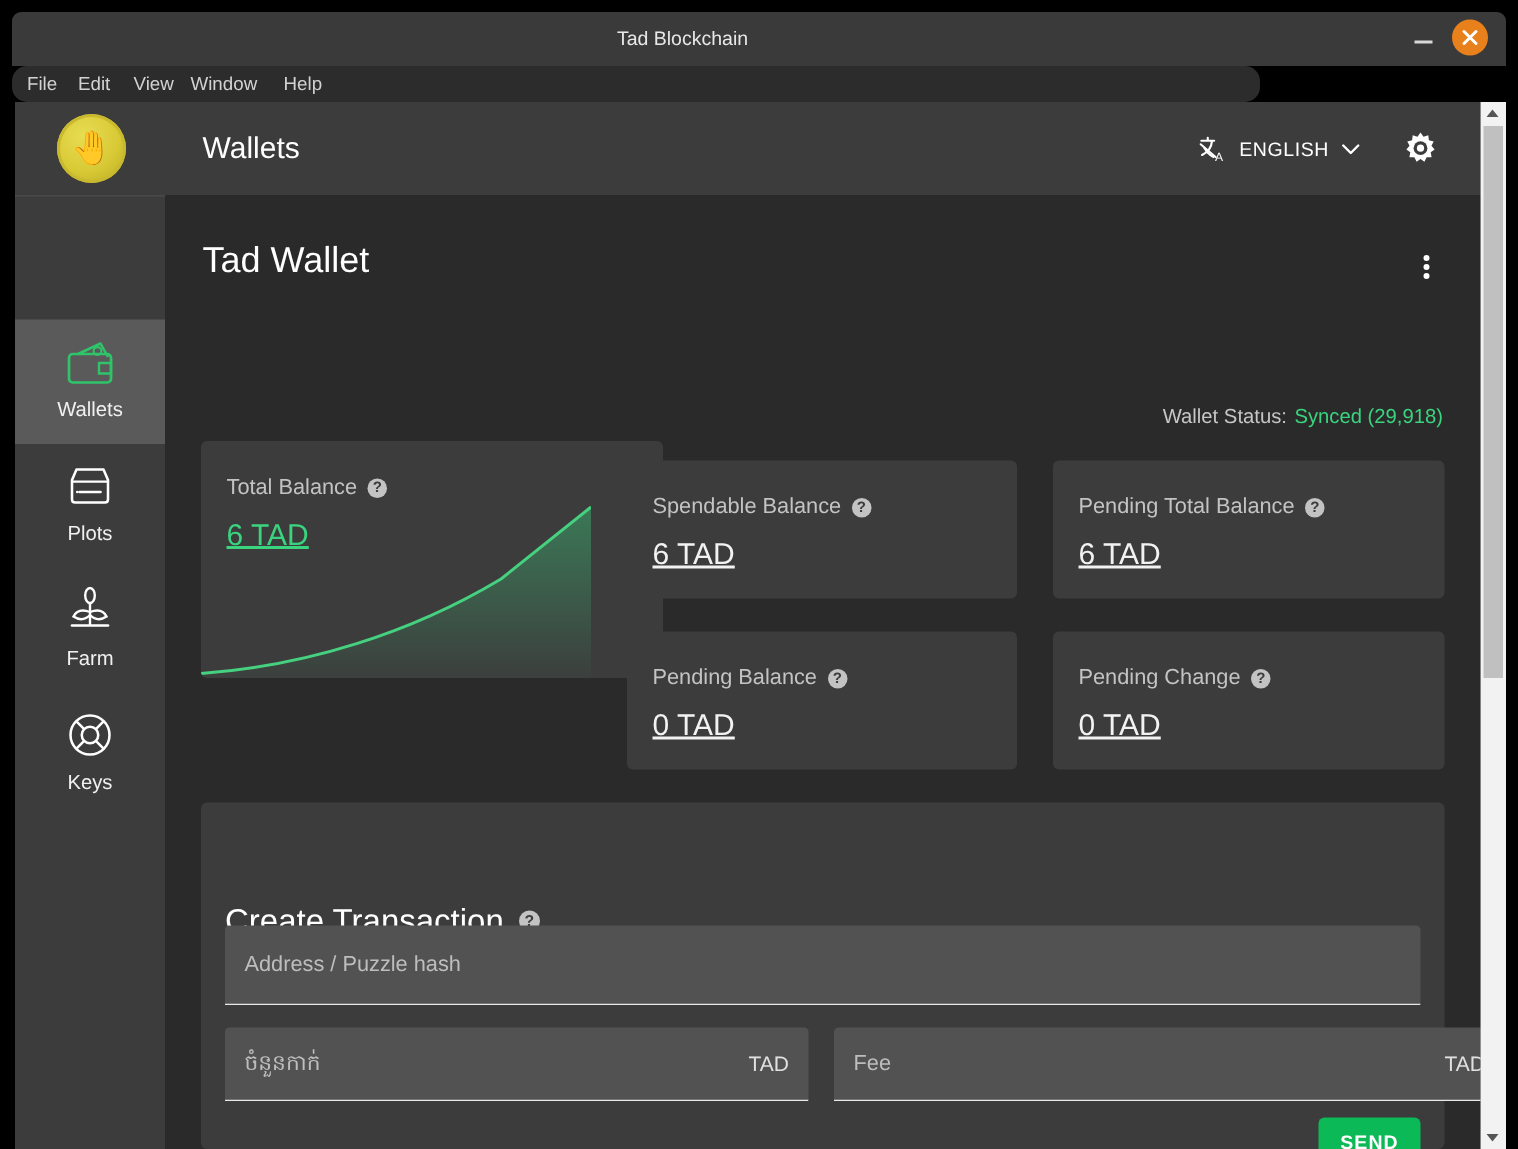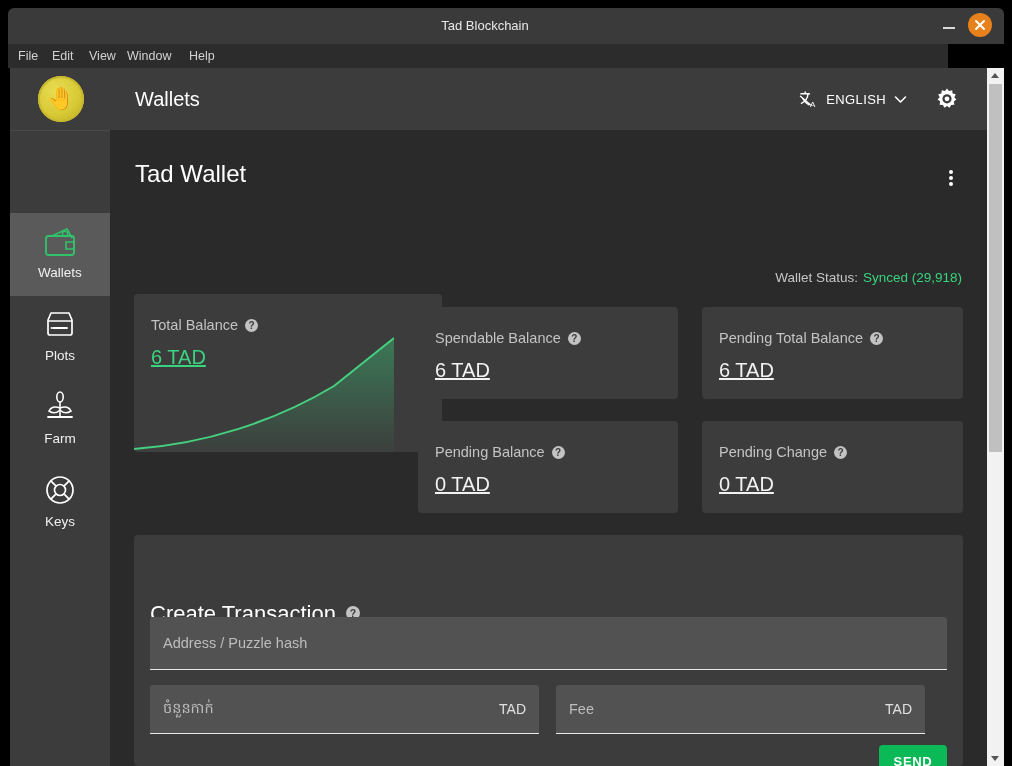--- a/index.html
+++ b/index.html
@@ -29,21 +29,20 @@
     border-top-right-radius: 6px;
   }
   .titlebar-text {
     position: absolute;
     left: 0; top: 0;
     width: 894px; height: 36px;
     line-height: 36px;
     text-align: center;
     color: #e8e8e8;
     font-size: 13px;
-    margin-left: 30px;
   }
   .win-min {
     position: absolute;
     right: 46px; top: 10px;
     width: 18px; height: 16px;
     cursor: pointer;
   }
   .win-min::before {
     content: "";
     position: absolute;
@@ -58,22 +57,23 @@
     border-radius: 50%;
     background: #e8801c;
     cursor: pointer;
   }
   .win-close svg { position: absolute; left: 5px; top: 5px; }
 
   
   .menubar {
     position: absolute;
     left: 8px; top: 44px;
-    width: 940px; height: 24px;
+    width: 832px; height: 24px;
     background: #2c2c2c;
+    border-radius: 10px;
   }
   .menubar-item {
     position: absolute;
     top: 0; height: 24px;
     line-height: 24px;
     color: #d2d2d2;
     font-size: 12.5px;
     cursor: pointer;
     padding: 0 2px;
   }
@@ -277,21 +277,21 @@
   }
   .field .suffix {
     position: absolute;
     right: 13px; top: 0; bottom: 0;
     display: flex; align-items: center;
     color: #e0e0e0;
     font-size: 14px;
   }
   #field-address { left: 16px; top: 82px; width: 797px; height: 52px; }
   #field-amount  { left: 16px; top: 150px; width: 389px; height: 48px; }
-  #field-fee     { left: 422px; top: 150px; width: 357px; height: 48px; padding-left: 12px; }
+  #field-fee     { left: 422px; top: 150px; width: 447px; height: 48px; }
 
   .send-btn {
     position: absolute;
     right: 16px; top: 210px;
     width: 68px; height: 33px;
     background: #0cb957;
     border: none;
     border-radius: 4px;
     color: #ffffff;
     font-size: 13px;

